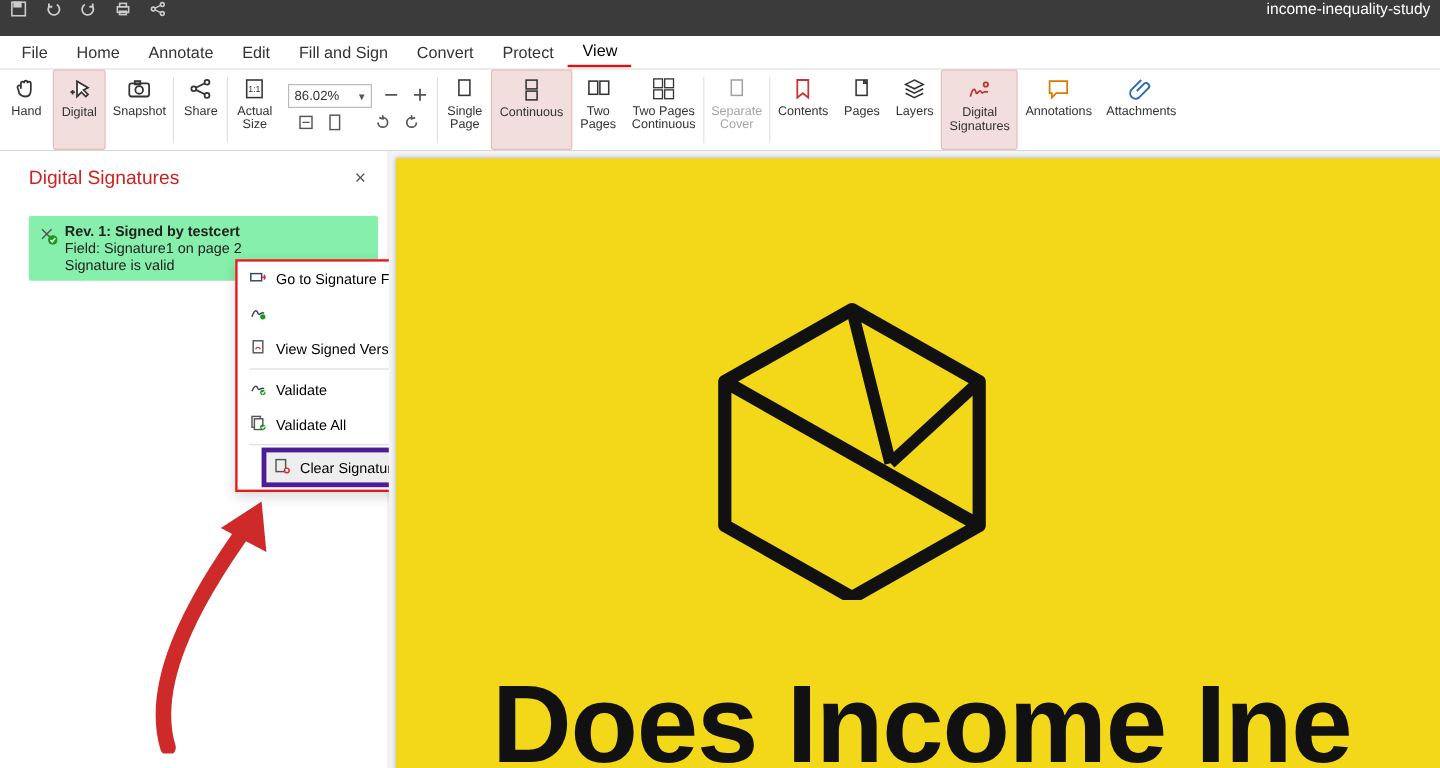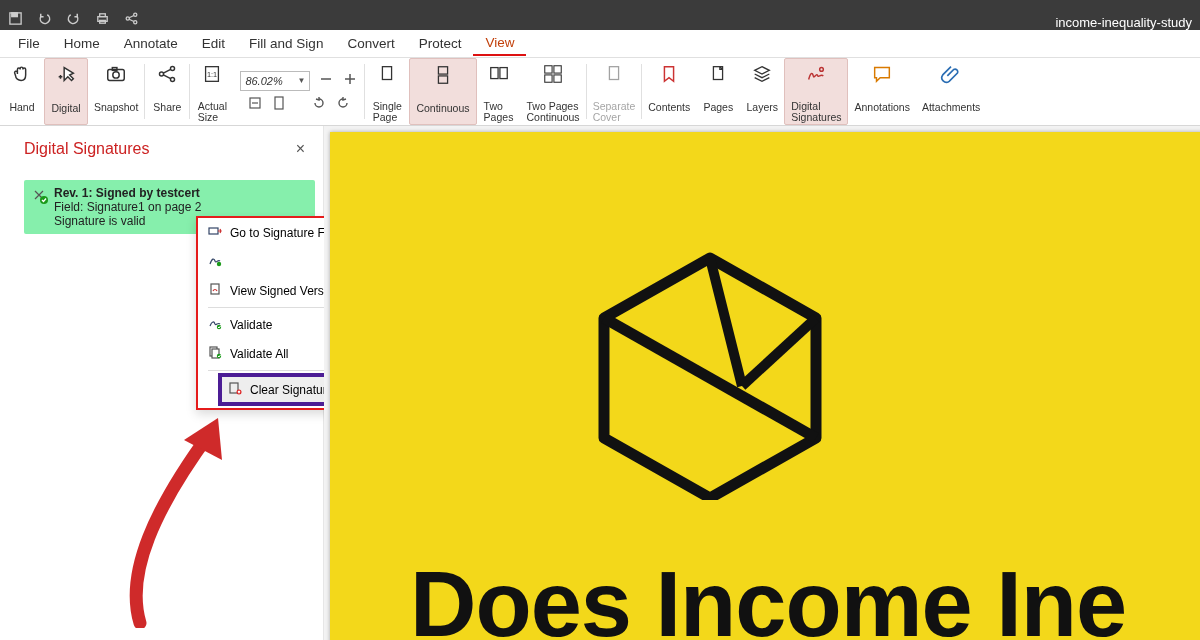--- a/index.html
+++ b/index.html
@@ -1,41 +1,41 @@
 <!DOCTYPE html>
 <html><head>
 <meta charset="utf-8">
 <style>
   * { box-sizing: border-box; margin: 0; padding: 0; font-family: "Segoe UI", Arial, sans-serif; }
   html, body { width: 1200px; height: 640px; overflow: hidden; background: #fff; }
 
   
-  .titlebar { height: 30px; background: #3b3b3b; display: flex; align-items: flex-end; padding: 0 8px; color: #ddd; }
+  .titlebar { height: 30px; background: #3b3b3b; display: flex; align-items: flex-start; padding: 0 8px; color: #ddd; }
   .titlebar .qat { display: flex; gap: 14px; align-items: center; }
   .titlebar .qat svg { width: 15px; height: 15px; }
   .titlebar .spacer { flex: 1; }
   .titlebar .doc-title { font-size: 13px; color: #fff; }
 
   
   .menubar { height: 28px; display: flex; align-items: center; padding: 0 6px; border-bottom: 1px solid #e0e0e0; font-size: 13.5px; }
   .menubar .mitem { padding: 4px 12px; color: #333; cursor: default; }
-  .menubar .mitem.active { color: #c2410c; border-bottom: 2px solid #d11; }
+  .menubar .mitem.active { color: #000000; border-bottom: 2px solid #d11; }
 
   
   .ribbon { height: 68px; display: flex; align-items: stretch; border-bottom: 1px solid #d7d7d7; font-size: 10.5px; color: #333; }
   .rbtn { display: flex; flex-direction: column; align-items: center; justify-content: flex-start; padding: 4px 6px 2px 6px; gap: 2px; min-width: 44px; cursor: default; }
   .rbtn .ric { height: 24px; display: flex; align-items: center; justify-content: center; }
   .rbtn .ric svg { width: 22px; height: 22px; }
-  .rbtn .rlbl { text-align: left; line-height: 11px; margin-top: 14px; }
+  .rbtn .rlbl { text-align: center; line-height: 11px; }
   .rbtn.sel { background: #f2dedc; border: 1px solid #e0c0bd; border-radius: 2px; }
   .rsep { width: 1px; background: #e0e0e0; margin: 6px 0; }
   .zoomgrp { display: flex; flex-direction: column; align-items: center; justify-content: center; padding: 4px 6px; gap: 4px; }
   .zoominput { width: 70px; height: 20px; border: 1px solid #bbb; font-size: 11px; padding: 0 4px; display: flex; align-items: center; justify-content: space-between; }
   .zoominput .arr { font-size: 8px; color: #555; }
-  .zmrow { display: flex; gap: 8px; align-items: flex-start; font-style: italic; }
+  .zmrow { display: flex; gap: 8px; align-items: flex-end; }
   .zmrow svg { width: 16px; height: 16px; }
 
   
   .workspace { display: flex; height: calc(640px - 30px - 28px - 68px); }
   .sidepanel { width: 324px; background: #fff; border-right: 1px solid #e6e6e6; position: relative; }
   .panel-head { display: flex; align-items: center; justify-content: space-between; padding: 14px 18px 10px 24px; }
   .panel-head .ptitle { color: #c22; font-size: 16px; }
   .panel-head .pclose { font-size: 16px; color: #555; cursor: default; }
   .sig-entry { margin: 12px 8px 0 24px; background: #86efac; border-radius: 2px; padding: 6px 10px 6px 8px; display: flex; gap: 6px; font-size: 12px; color: #222; }
   .sig-entry .sigic { position: relative; top: 2px; }

